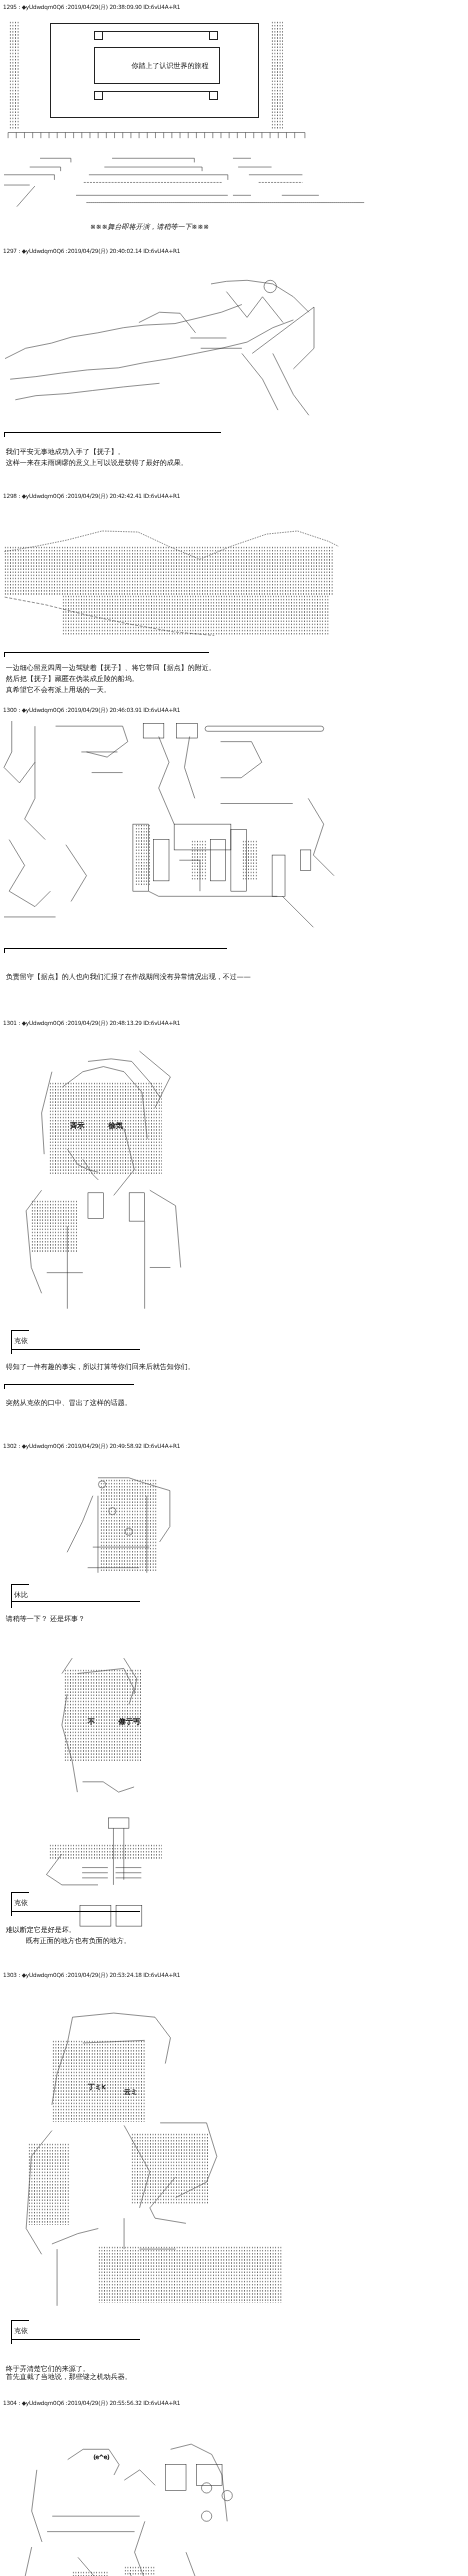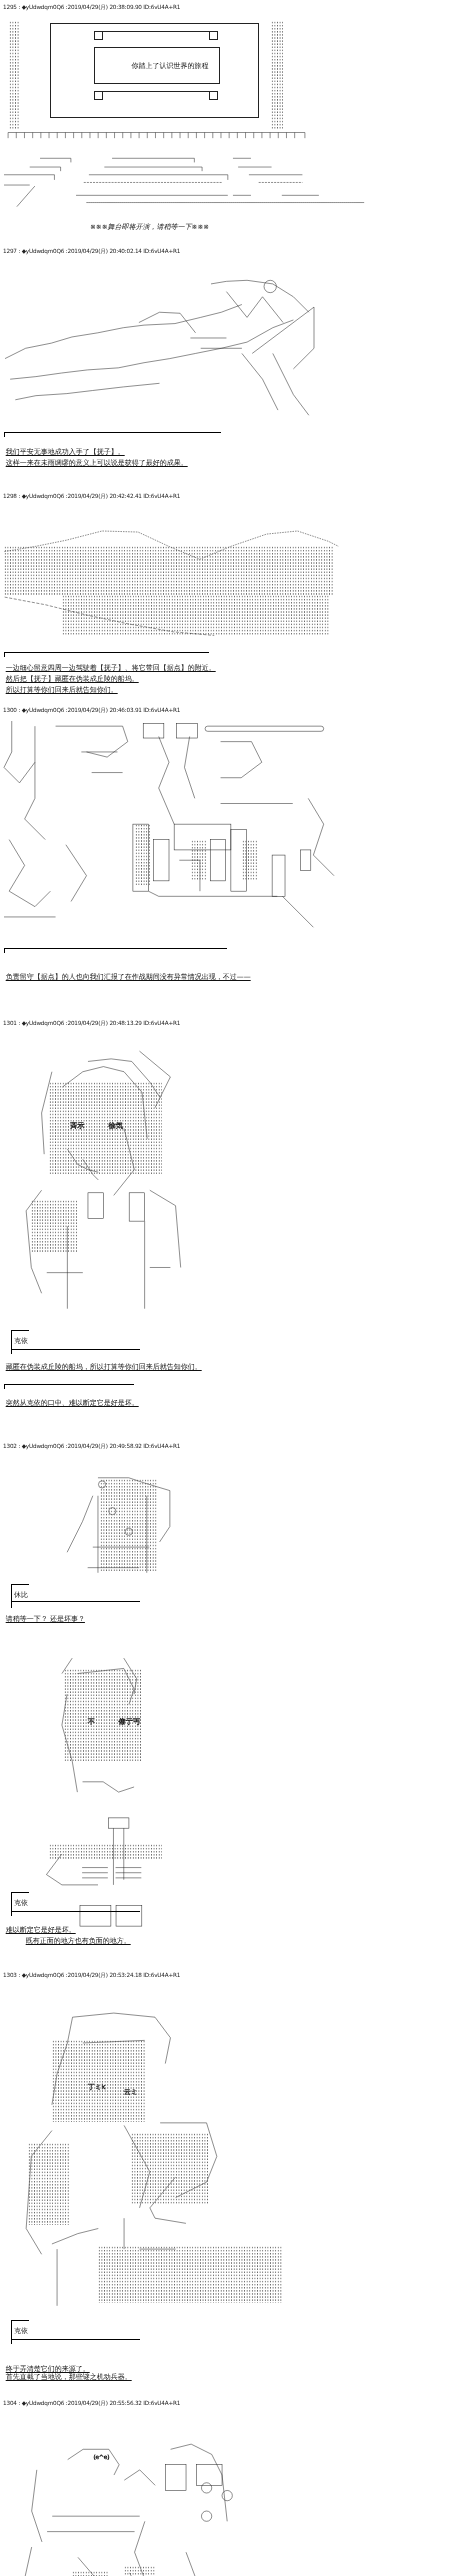--- a/index.html
+++ b/index.html
@@ -1,20 +1,20 @@
 <!DOCTYPE html>
 <html style="font-size:8.2px"><head>
 <meta charset="utf-8">
 <style>
   html, body { margin:0; padding:0; background:#ffffff; }
   body { width:469px; height:2796px; position:relative; overflow:hidden;
          font-family:"DejaVu Sans", sans-serif; color:#111; }
   .abs { position:absolute; }
   .hdr { position:absolute; left:3.1px; font-size:5.7px; letter-spacing:-0.2px; color:#222; white-space:nowrap; }
-  .txt { position:absolute; left:5.7px; font-size:7px; line-height:10.8px; color:#111; white-space:pre;text-decoration:underline; }
+  .txt { position:absolute; left:5.7px; font-size:7px; line-height:10.8px; color:#111; white-space:pre; }
   .rule { position:absolute; left:4.6px; height:0; border-top:1px solid #000; }
   .rule::before { content:""; position:absolute; left:-0.5px; top:-1px; width:1px; height:5.2px; background:#000; }
   .namebox { position:absolute; left:11px; width:129px; height:24px; }
   .namebox .top { position:absolute; left:0; top:0; width:17.5px; border-top:1px solid #000; }
   .namebox .side { position:absolute; left:0; top:0; width:1px; height:24px; background:#000; }
   .namebox .bot { position:absolute; left:0; top:18.5px; width:129px; border-top:1px solid #000; }
   .namebox .name { position:absolute; left:3.1px; top:5.7px; font-size:7px; }
   .aa { position:absolute; font-family:"DejaVu Sans Mono", monospace; font-size:4.6px; line-height:5.7px;
         white-space:pre; color:#333; overflow:hidden; }
   .dots { background-image: radial-gradient(#555 0.3px, transparent 0.5px); background-size:2.6px 3.1px; }
@@ -133,21 +133,21 @@
 </svg>
 <div class="aa dots" style="left:4.1px;top:546px;width:330px;height:49px;"></div>
 <div class="aa dots" style="left:62px;top:595px;width:268px;height:41px;"></div>
 <svg class="art" style="left:4.1px;top:592px;" width="216" height="46" viewBox="0 0 420 90">
   <polyline points="0,10 80,25 160,45 240,62 330,78 410,85" stroke-dasharray="6,3"></polyline>
 </svg>
 
 <div class="rule" style="top:652px;width:204px;"></div>
 <div class="txt" style="top:663px;">一边细心留意四周一边驾驶着【抚子】、将它带回【据点】的附近。</div>
 <div class="txt" style="top:674px;">然后把【抚子】藏匿在伪装成丘陵的船坞。</div>
-<div class="txt" style="top:685px;">所以打算等你们回来后就告知你们。</div>
+<div class="txt" style="top:685px;">真希望它不会有派上用场的一天。</div>
 
 <div class="hdr" style="top:707px;">1300 : ◆yUdwdqm0Q6 :2019/04/29(月) 20:46:03.91 ID:6vU4A+R1</div>
 
 <svg class="art" style="left:4.1px;top:721px;" width="330" height="214" viewBox="0 0 640 415">
   <polyline points="15,0 15,60 0,90 30,120 60,80"></polyline>
   <polyline points="60,10 60,150 40,190 80,230"></polyline>
   <rect x="270" y="5" width="40" height="28"></rect>
     <rect x="335" y="5" width="40" height="28"></rect>
   <rect x="390" y="10" width="230" height="10" rx="5"></rect>
   <polyline points="100,10 230,10 240,40 200,70 160,60"></polyline>
@@ -202,23 +202,23 @@
 </svg>
 <div class="aa dots" style="left:49px;top:1082px;width:113px;height:93px;"></div>
 <div class="aa dots" style="left:31px;top:1200px;width:46px;height:52px;"></div>
 
 <div class="namebox" style="top:1330px;">
   <div class="top"></div>
     <div class="side"></div>
     <div class="bot"></div>
   <div class="name">克依</div>
 </div>
-<div class="txt" style="top:1362px;">藏匿在伪装成丘陵的船坞，所以打算等你们回来后就告知你们。</div>
+<div class="txt" style="top:1362px;">得知了一件有趣的事实，所以打算等你们回来后就告知你们。</div>
 <div class="rule" style="top:1384px;width:129px;"></div>
-<div class="txt" style="top:1398px;">突然从克依的口中、难以断定它是好是坏。</div>
+<div class="txt" style="top:1398px;">突然从克依的口中、冒出了这样的话题。</div>
 
 <div class="hdr" style="top:1443px;">1302 : ◆yUdwdqm0Q6 :2019/04/29(月) 20:49:58.92 ID:6vU4A+R1</div>
 
 <svg class="art" style="left:62px;top:1475px;" width="113" height="98" viewBox="0 0 220 190">
   <circle cx="78" cy="18" r="7" fill="#111" stroke="#111"></circle>
   <polyline points="70,5 130,5 160,15 210,30 210,100 190,130"></polyline>
   <polyline points="60,40 40,90 10,150"></polyline>
   <circle cx="98" cy="70" r="7"></circle>
     <circle cx="130" cy="110" r="7"></circle>
   <polyline points="60,140 170,140"></polyline>

